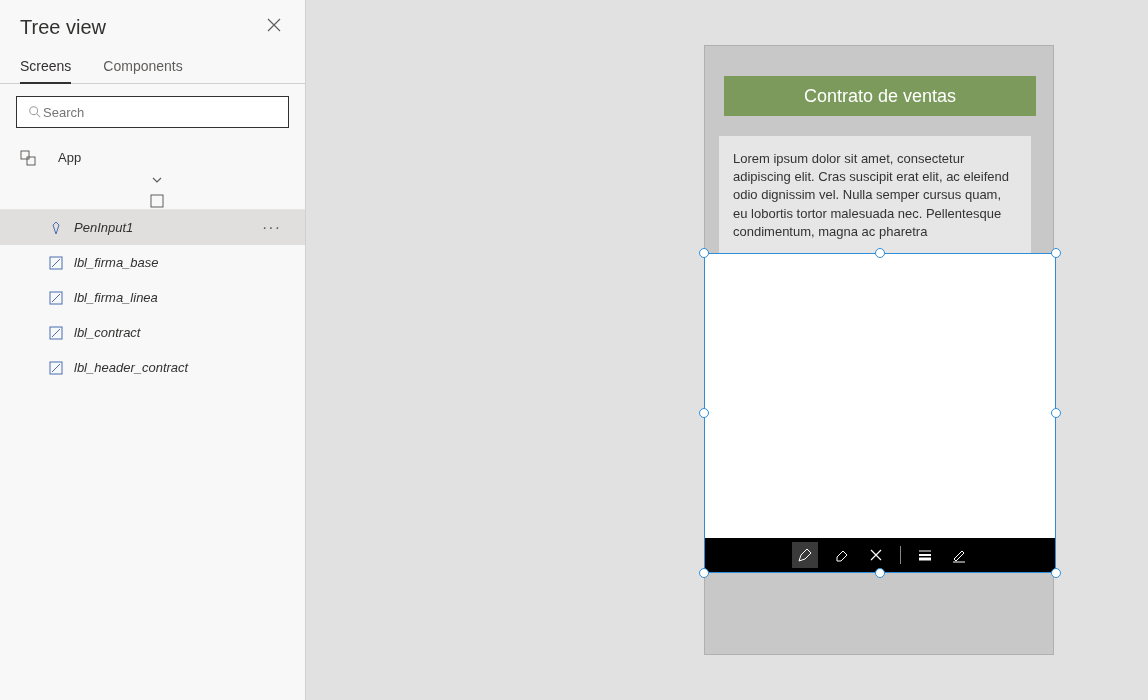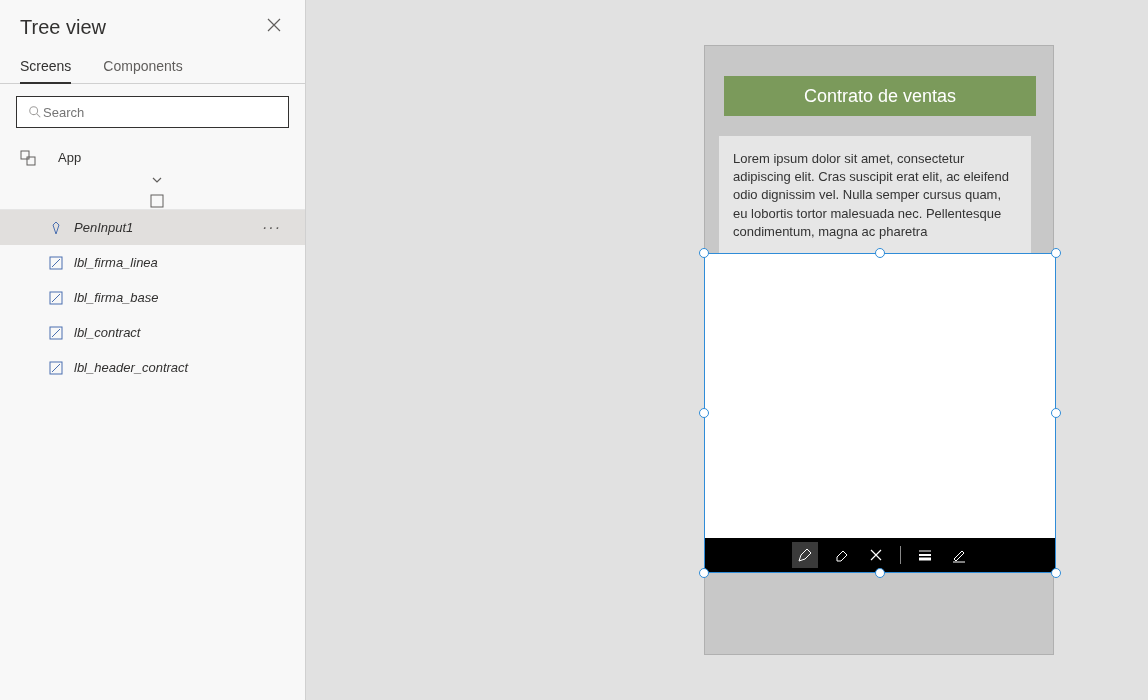--- a/index.html
+++ b/index.html
@@ -154,31 +154,31 @@
       <span class="ellipsis">···</span>
     </div>
 
     <div class="tree-row child-row">
       <span class="icon-slot">
         <svg width="14" height="14" viewBox="0 0 14 14">
             <rect x="1" y="1" width="12" height="12" stroke="#4a6fb0" fill="none"></rect>
             <path d="M3 11 L11 3" stroke="#4a6fb0"></path>
           </svg>
       </span>
+      <span>lbl_firma_base</span>
+    </div>
+
+    <div class="tree-row child-row">
+      <span class="icon-slot">
+        <svg width="14" height="14" viewBox="0 0 14 14">
+            <rect x="1" y="1" width="12" height="12" stroke="#4a6fb0" fill="none"></rect>
+            <path d="M3 11 L11 3" stroke="#4a6fb0"></path>
+          </svg>
+      </span>
       <span>lbl_firma_linea</span>
-    </div>
-
-    <div class="tree-row child-row">
-      <span class="icon-slot">
-        <svg width="14" height="14" viewBox="0 0 14 14">
-            <rect x="1" y="1" width="12" height="12" stroke="#4a6fb0" fill="none"></rect>
-            <path d="M3 11 L11 3" stroke="#4a6fb0"></path>
-          </svg>
-      </span>
-      <span>lbl_firma_base</span>
     </div>
 
     <div class="tree-row child-row">
       <span class="icon-slot">
         <svg width="14" height="14" viewBox="0 0 14 14">
             <rect x="1" y="1" width="12" height="12" stroke="#4a6fb0" fill="none"></rect>
             <path d="M3 11 L11 3" stroke="#4a6fb0"></path>
           </svg>
       </span>
       <span>lbl_contract</span>

